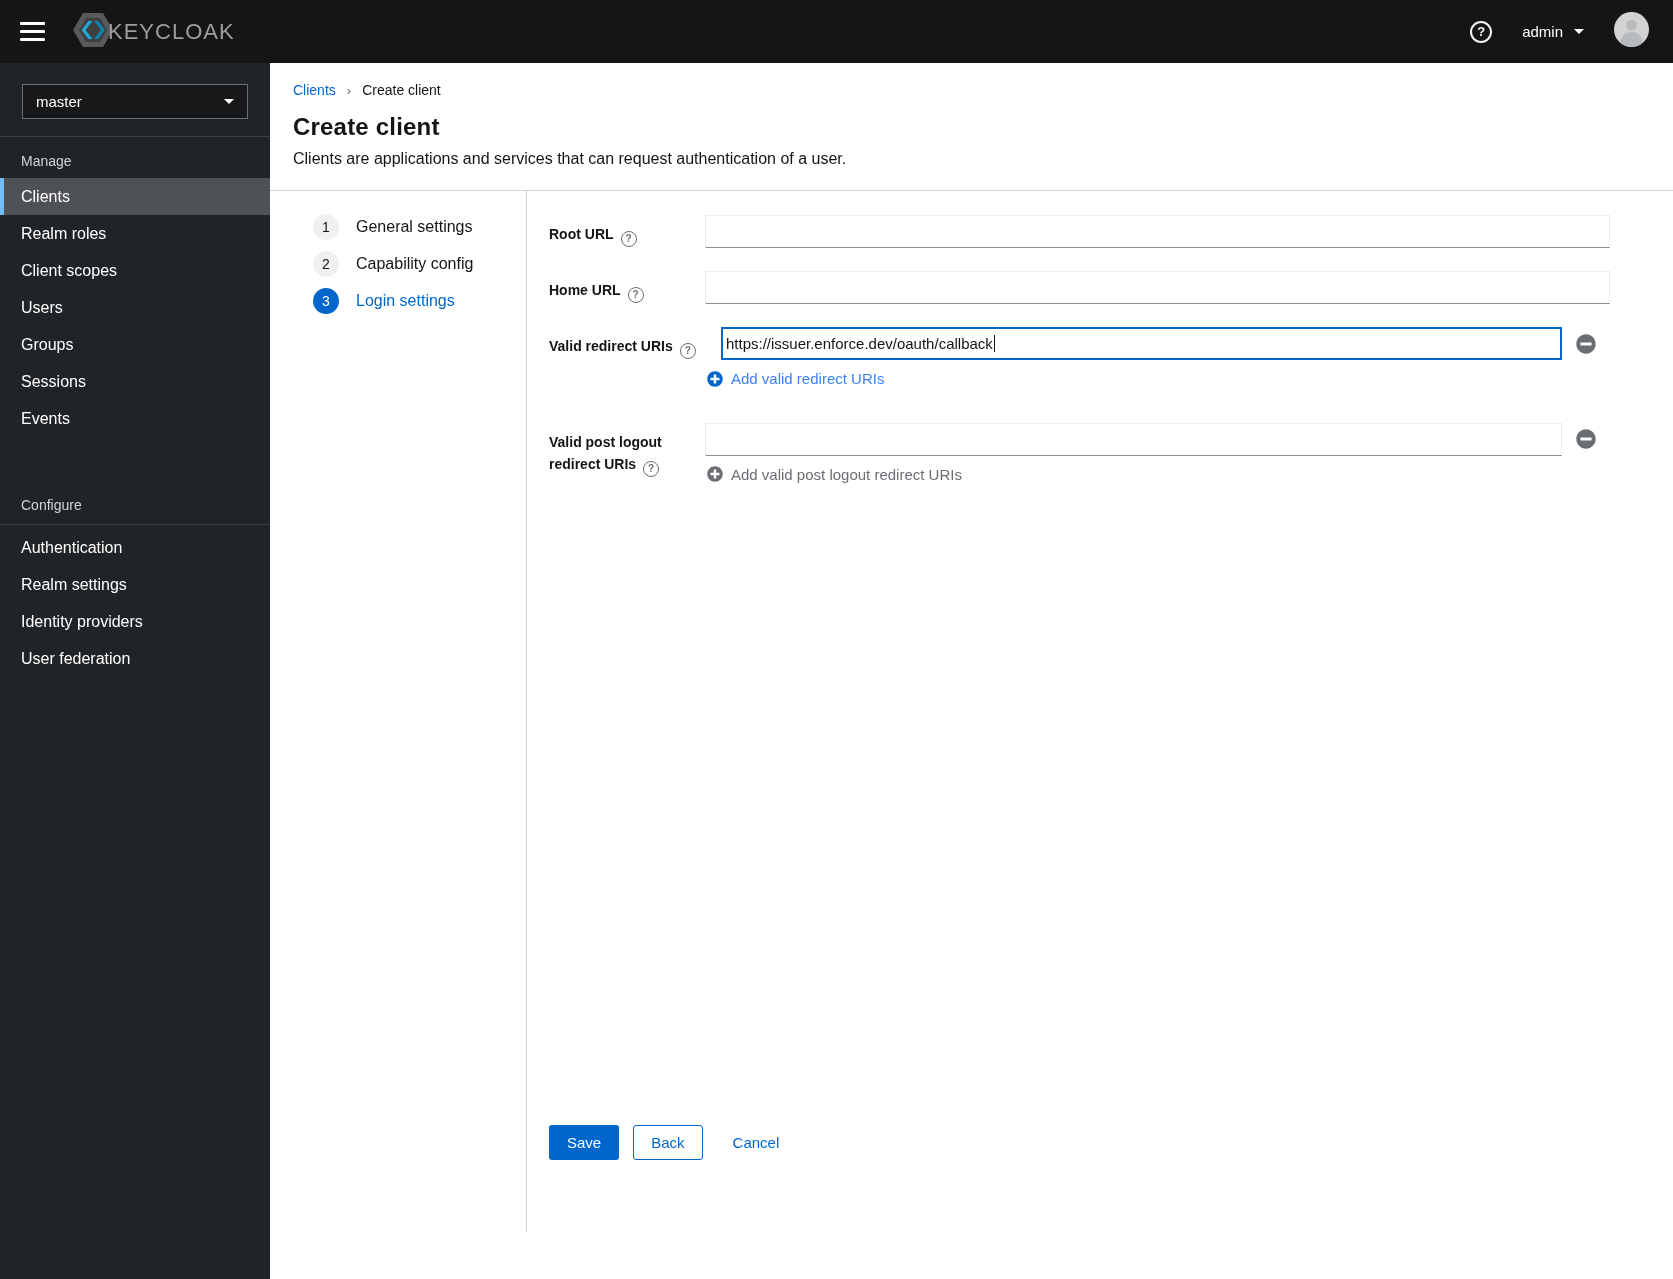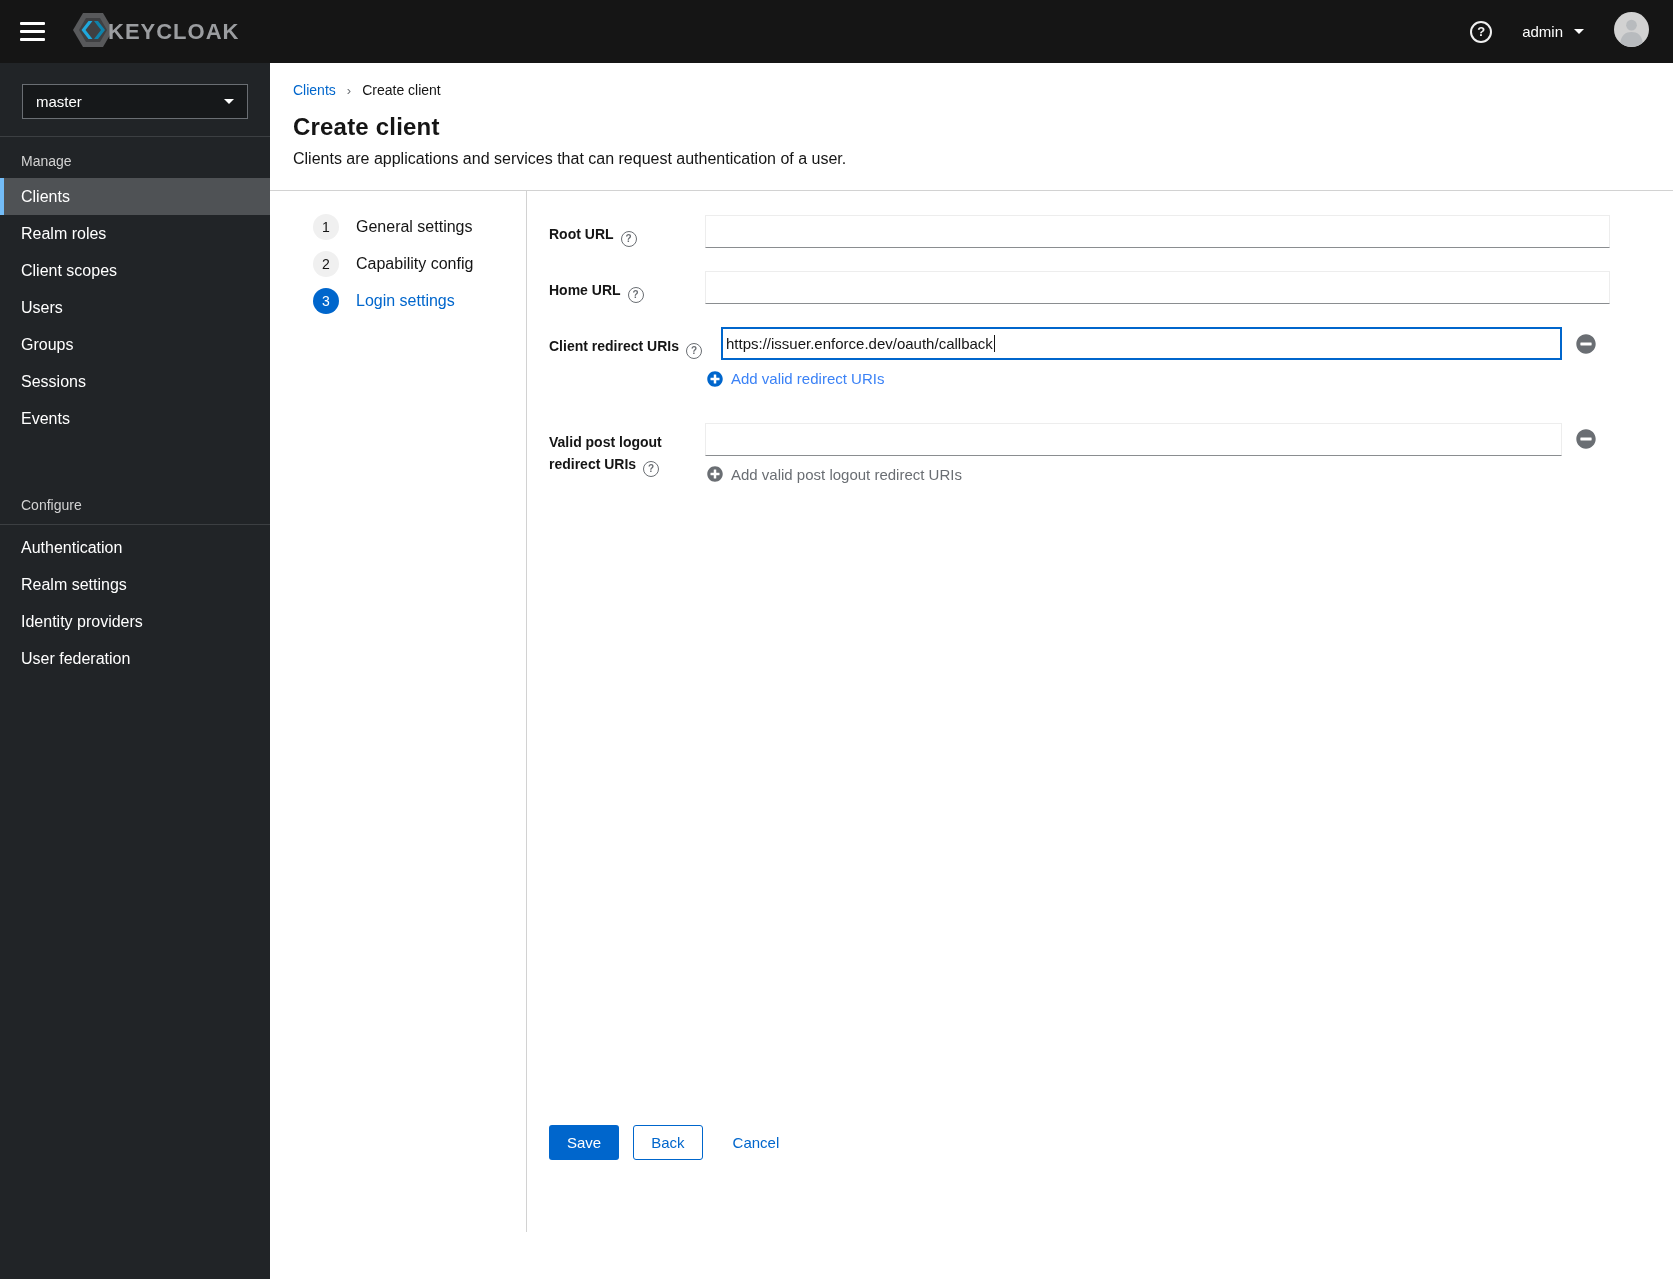--- a/index.html
+++ b/index.html
@@ -13,21 +13,21 @@
   
   .masthead {
     height:63px; background:#151515;
     display:flex; align-items:center; justify-content:space-between;
     padding:0 24px 0 18px;
   }
   .masthead-left { display:flex; align-items:center; gap:26px; }
   .hamburger { display:flex; flex-direction:column; gap:5px; cursor:pointer; padding:4px 2px; }
   .hamburger span { display:block; width:25px; height:3px; background:#fff; border-radius:1px; }
   .brand { display:flex; align-items:center; gap:1px; }
-  .brand-text { color:#9b9da0; font-size:22px; font-weight:bold; letter-spacing:1px; margin-left:-6px; }
+  .brand-text { color:#9b9da0; font-size:22px; font-weight:normal; letter-spacing:1px; margin-left:-6px; }
   .masthead-right { display:flex; align-items:center; gap:30px; }
   .help-circle {
     width:22px; height:22px; border:2px solid #f0f0f0; border-radius:50%;
     color:#f0f0f0; font-size:13px; font-weight:bold;
     display:flex; align-items:center; justify-content:center; cursor:pointer;
   }
   .user-menu { display:flex; align-items:center; gap:11px; color:#fff; font-size:15px; cursor:pointer; }
   .caret-down-white { width:0; height:0; border-left:5px solid transparent; border-right:5px solid transparent; border-top:5px solid #fff; }
 
   
@@ -259,21 +259,21 @@
           </div>
           <div class="field-input-col">
             <div class="input-row">
               <input class="text-input" type="text" value="" style="">
             </div>
           </div>
         </div>
 
         <div class="form-row mb-l">
           <div class="field-label-col">
-            <span>Client redirect URIs</span><span class="help-icon-gray">?</span>
+            <span>Valid redirect URIs</span><span class="help-icon-gray">?</span>
           </div>
           <div class="field-input-col">
             <div class="input-row">
               <div class="text-input focused">
                 <span>https://issuer.enforce.dev/oauth/callback</span>
                 <span class="type-caret"></span>
               </div>
               <span class="minus-cell">
                 <button class="minus-btn">
                   <svg viewBox="0 0 512 512" width="20" height="20">

